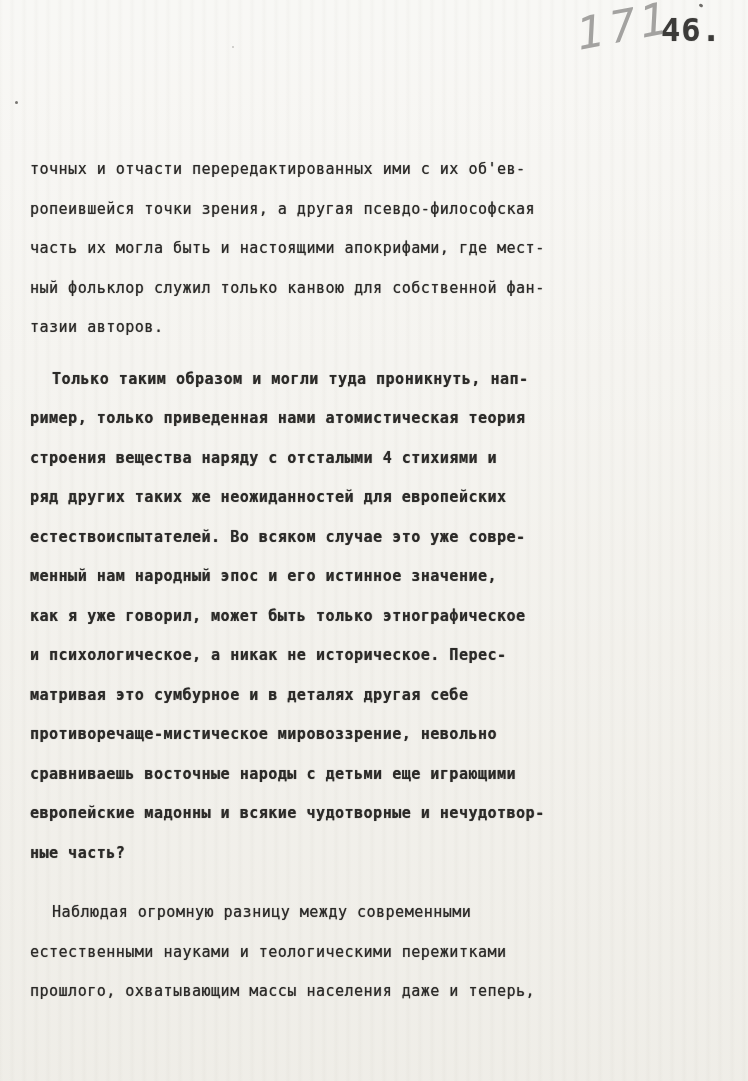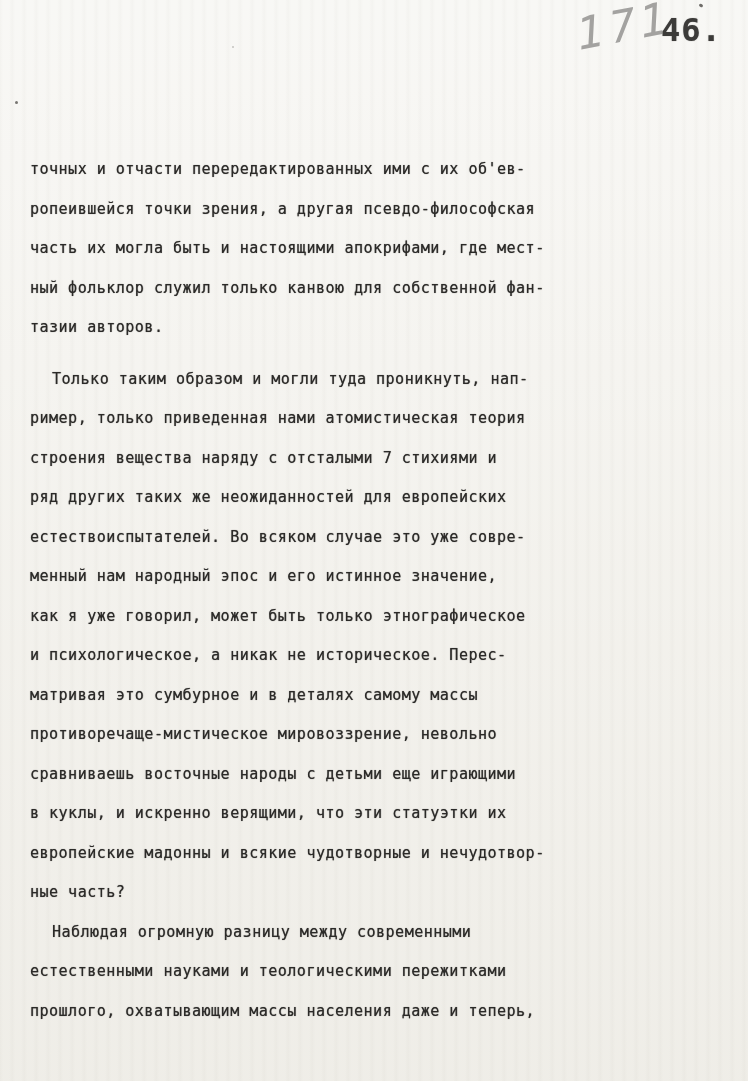--- a/index.html
+++ b/index.html
@@ -36,22 +36,22 @@
   .text-block{
     position:absolute;
     left:30px;top:150px;
     width:700px;
     color:#2b2a28;
     font-size:15px;
     letter-spacing:0.5px;
     text-shadow:0 0 1px rgba(35,33,30,0.55), 0.4px 0.4px 0 rgba(35,33,30,0.25);
   }
   .paragraph{margin:0;}
-  .paragraph.p2{margin-top:12px;}
-  .paragraph.p3{margin-top:0;}
+  .paragraph.p2{margin-top:12px;font-weight:bold;}
+  .paragraph.p3{margin-top:20px;}
   .paragraph.indented .line:first-child{text-indent:22px;}
   .line{
     height:39.5px;
     line-height:39.5px;
     white-space:nowrap;
   }
   .speck{
     position:absolute;
     background:#4c4a46;
     border-radius:50%;
@@ -71,30 +71,29 @@
       <div class="paragraph p1">
         <div class="line">точных и отчасти перередактированных ими с их об'ев-</div>
         <div class="line">ропеившейся точки зрения, а другая псевдо-философская</div>
         <div class="line">часть их могла быть и настоящими апокрифами, где мест-</div>
         <div class="line">ный фольклор служил только канвою для собственной фан-</div>
         <div class="line">тазии авторов.</div>
       </div>
       <div class="paragraph p2 indented">
         <div class="line">Только таким образом и могли туда проникнуть, нап-</div>
         <div class="line">ример, только приведенная нами атомистическая теория</div>
-        <div class="line">строения вещества наряду с отсталыми 7 стихиями и</div>
+        <div class="line">строения вещества наряду с отсталыми 4 стихиями и</div>
         <div class="line">ряд других таких же неожиданностей для европейских</div>
         <div class="line">естествоиспытателей. Во всяком случае это уже совре-</div>
         <div class="line">менный нам народный эпос и его истинное значение,</div>
         <div class="line">как я уже говорил, может быть только этнографическое</div>
         <div class="line">и психологическое, а никак не историческое. Перес-</div>
-        <div class="line">матривая это сумбурное и в деталях самому массы</div>
+        <div class="line">матривая это сумбурное и в деталях другая себе</div>
         <div class="line">противоречаще-мистическое мировоззрение, невольно</div>
         <div class="line">сравниваешь восточные народы с детьми еще играющими</div>
-        <div class="line">в куклы, и искренно верящими, что эти статуэтки их</div>
         <div class="line">европейские мадонны и всякие чудотворные и нечудотвор-</div>
         <div class="line">ные часть?</div>
       </div>
       <div class="paragraph p3 indented">
         <div class="line">Наблюдая огромную разницу между современными</div>
         <div class="line">естественными науками и теологическими пережитками</div>
         <div class="line">прошлого, охватывающим массы населения даже и теперь,</div>
       </div>
     </div>
 

